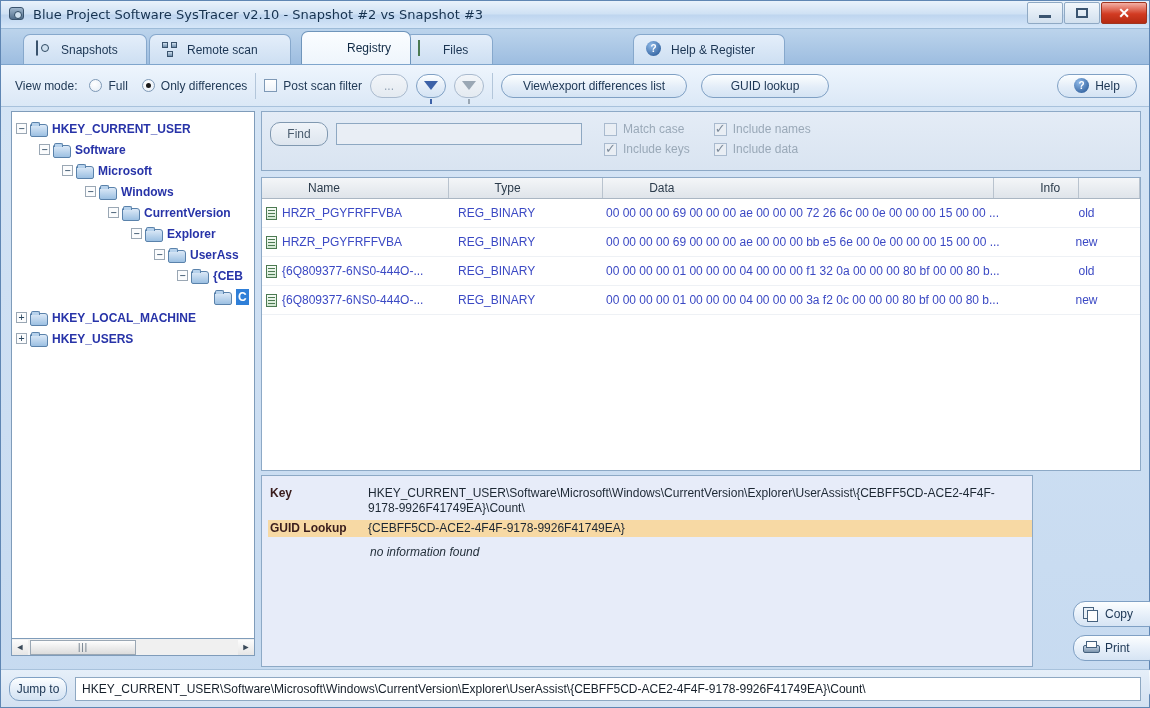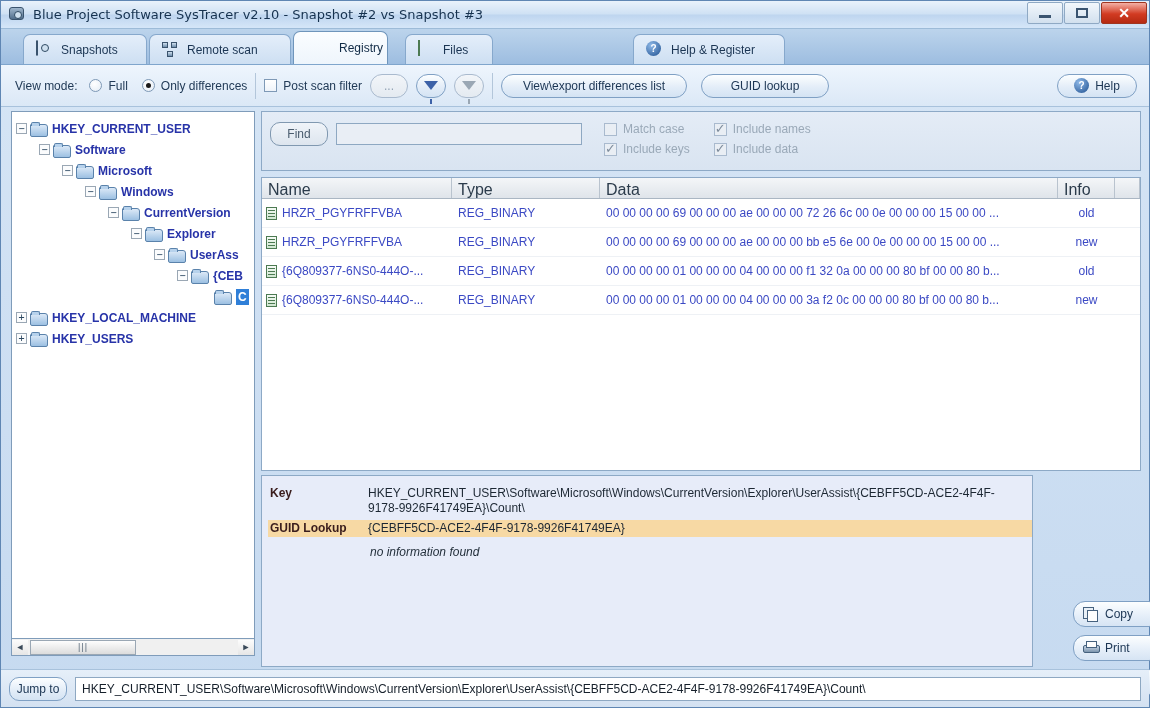--- a/index.html
+++ b/index.html
@@ -193,21 +193,21 @@
     position:absolute; left:0; top:66px; width:880px; height:294px;
     background:#ffffff; border:1px solid #8da9c6; overflow:hidden;
   }
   .lhead {
     display:flex; height:21px;
     background:linear-gradient(to bottom,#f4f6f8,#dfe4ea);
     border-bottom:1px solid #aab6c3;
   }
   .lh {
     border-right:1px solid #b9c3ce; padding:3px 0 0 6px;
-    color:#2b3b4b; font-size:16px; white-space:nowrap; overflow:hidden;
+    color:#2b3b4b; font-size:12px; white-space:nowrap; overflow:hidden;margin-left:40px;
   }
   .lrow { display:flex; height:29px; align-items:center; border-bottom:1px solid #eef1f5; }
   .lc { padding-left:6px; color:#3b49c4; font-size:12px; white-space:nowrap; overflow:hidden; }
   .regico {
     width:11px; height:13px; flex:none; margin:0 5px 0 4px;
     background:linear-gradient(to bottom,#f6fbf6,#cfe6d0);
     border:1px solid #4c7a52; position:relative;
   }
   .regico::after {
     content:""; position:absolute; left:1px; top:2px; right:1px; height:1px;
@@ -316,21 +316,21 @@
       <span>Snapshots</span>
     </div>
     <div class="tab" style="left:148px;width:142px;">
       <span class="tab-ico ic-net">
         <span style="left:0;top:1px;"></span>
           <span style="left:9px;top:1px;"></span>
           <span style="left:5px;top:10px;"></span>
       </span>
       <span>Remote scan</span>
     </div>
-    <div class="tab active" style="left:292px;width:95px;padding-left:20px;">
+    <div class="tab active" style="left:300px;width:110px;padding-left:20px;">
       <span class="tab-ico"><span class="ic-reg"></span></span>
       <span>Registry</span>
     </div>
     <div class="tab" style="left:404px;width:88px;">
       <span class="tab-ico"><span class="ic-doc"></span></span>
       <span>Files</span>
     </div>
     <div class="tab" style="left:632px;width:152px;">
       <span class="tab-ico">
           <span class="ic-help">?</span>

